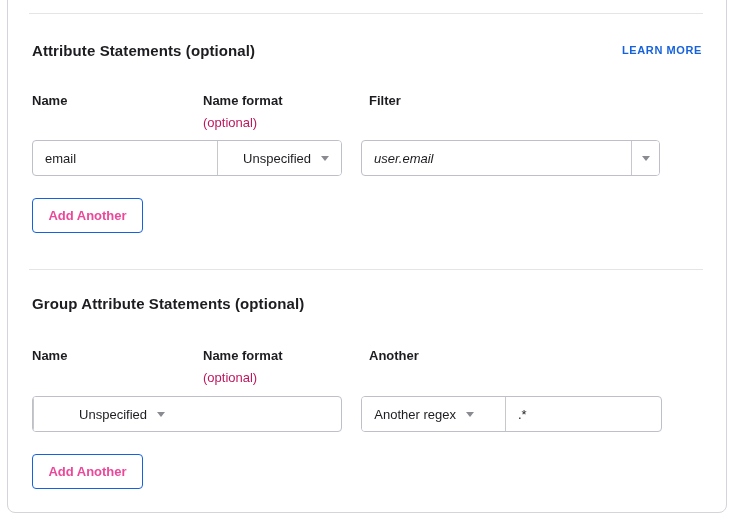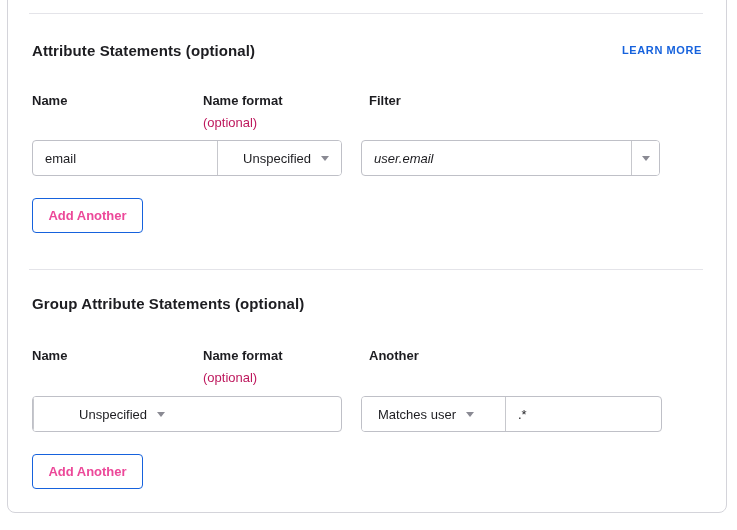--- a/index.html
+++ b/index.html
@@ -201,21 +201,21 @@
 
     <div class="field-group s2-row grp-name">
       <div class="fg-seg seg-border">
         <span>Unspecified</span>
         <span class="caret"></span>
       </div>
     </div>
 
     <div class="field-group s2-row grp-filter">
       <div class="fg-seg">
-        <span>Matches user</span>
+        <span>Another regex</span>
         <span class="caret"></span>
       </div>
       <input class="fg-input seg-border" type="text" value=".*" style="">
     </div>
 
     <button class="add-btn s2-add">Add Another</button>
 
   </div>
 </div>
 

